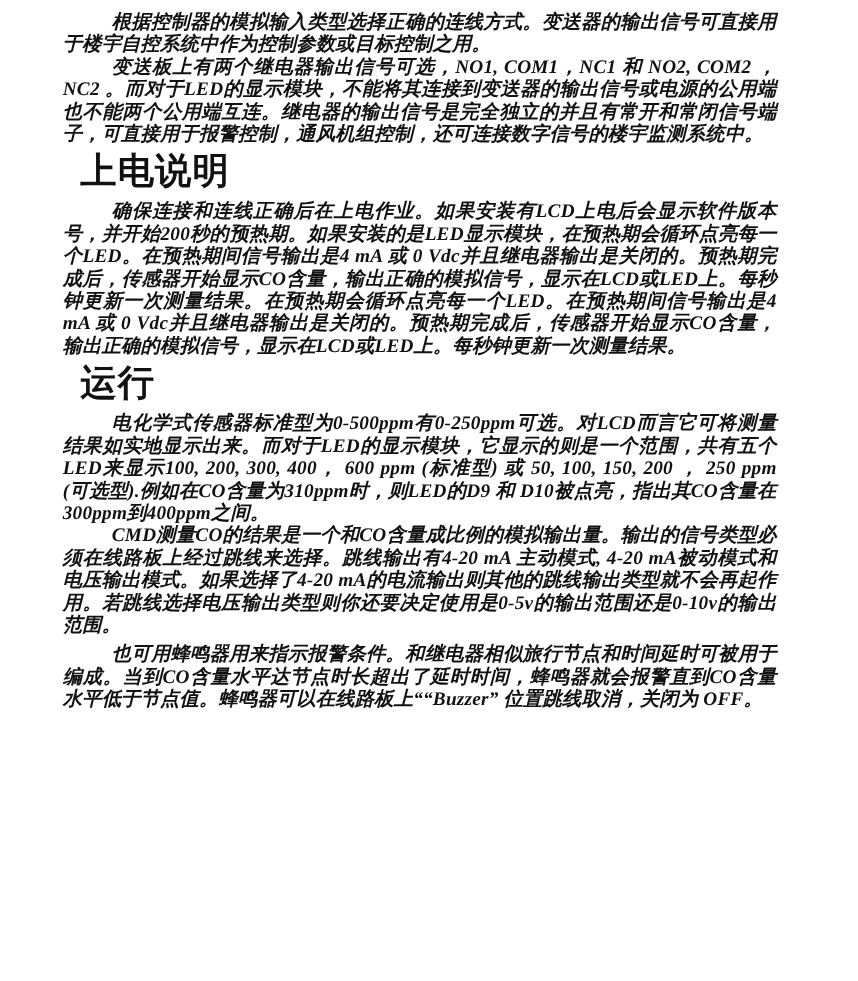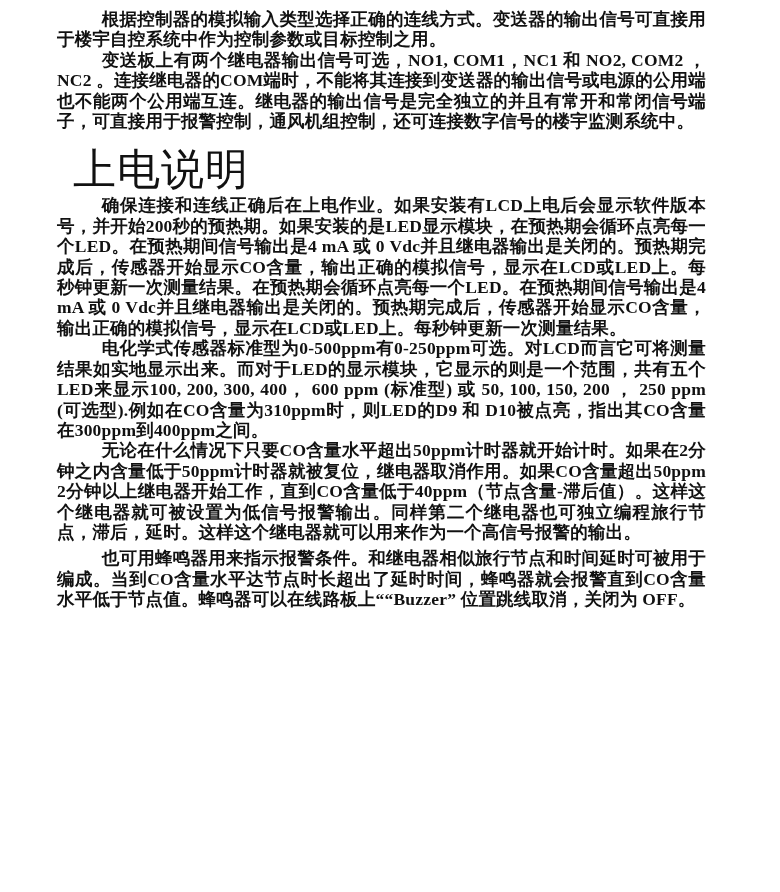--- a/index.html
+++ b/index.html
@@ -22,49 +22,51 @@
   }
   .para {
     margin: 0;
     font-size: 17.5px;
     line-height: 20.4px;
     font-weight: bold;
     text-align: justify;
     text-justify: inter-character;
     text-indent: 2.55em;
     letter-spacing: 0.2px;
+    font-style: italic;
   }
   .para.gap-top {
     margin-top: 6px;
   }
   .heading {
-    margin: 20px 0 6px 16px;
-    font-size: 43px;
+    margin: 6px 0 6px 16px;
+    font-size: 33px;
     line-height: 38px;
-    font-weight: normal;
+    font-weight: bold;
     letter-spacing: 1px;
   }
 </style>
 </head>
 <body>
 
 <main class="page">
 
   <p class="para">根据控制器的模拟输入类型选择正确的连线方式。变送器的输出信号可直接用于楼宇自控系统中作为控制参数或目标控制之用。</p>
 
-  <p class="para">变送板上有两个继电器输出信号可选，NO1, COM1，NC1 和 NO2, COM2 ，NC2 。连接继电器的COM端时，不能将其连接到变送器的输出信号或电源的公用端也不能两个公用端互连。继电器的输出信号是完全独立的并且有常开和常闭信号端子，可直接用于报警控制，通风机组控制，还可连接数字信号的楼宇监测系统中。</p>
+  <p class="para">变送板上有两个继电器输出信号可选，NO1, COM1，NC1 和 NO2, COM2 ，NC2 。而对于LED的显示模块，不能将其连接到变送器的输出信号或电源的公用端也不能两个公用端互连。继电器的输出信号是完全独立的并且有常开和常闭信号端子，可直接用于报警控制，通风机组控制，还可连接数字信号的楼宇监测系统中。</p>
 
   <h1 class="heading">上电说明</h1>
 
   <p class="para">确保连接和连线正确后在上电作业。如果安装有LCD上电后会显示软件版本号，并开始200秒的预热期。如果安装的是LED显示模块，在预热期会循环点亮每一个LED。在预热期间信号输出是4 mA 或 0 Vdc并且继电器输出是关闭的。预热期完成后，传感器开始显示CO含量，输出正确的模拟信号，显示在LCD或LED上。每秒钟更新一次测量结果。在预热期会循环点亮每一个LED。在预热期间信号输出是4 mA 或 0 Vdc并且继电器输出是关闭的。预热期完成后，传感器开始显示CO含量，输出正确的模拟信号，显示在LCD或LED上。每秒钟更新一次测量结果。</p>
 
+  <h1 class="heading">运行</h1>
 
 
 
   <p class="para">电化学式传感器标准型为0-500ppm有0-250ppm可选。对LCD而言它可将测量结果如实地显示出来。而对于LED的显示模块，它显示的则是一个范围，共有五个LED来显示100, 200, 300, 400， 600 ppm (标准型) 或 50, 100, 150, 200 ， 250 ppm (可选型).例如在CO含量为310ppm时，则LED的D9 和 D10被点亮，指出其CO含量在300ppm到400ppm之间。</p>
 
+  <p class="para">CMD测量CO的结果是一个和CO含量成比例的模拟输出量。输出的信号类型必须在线路板上经过跳线来选择。跳线输出有4-20 mA 主动模式, 4-20 mA被动模式和电压输出模式。如果选择了4-20 mA的电流输出则其他的跳线输出类型就不会再起作用。若跳线选择电压输出类型则你还要决定使用是0-5v的输出范围还是0-10v的输出范围。</p>
 
 
-  <p class="para">无论在什么情况下只要CO含量水平超出50ppm计时器就开始计时。如果在2分钟之内含量低于50ppm计时器就被复位，继电器取消作用。如果CO含量超出50ppm 2分钟以上继电器开始工作，直到CO含量低于40ppm（节点含量-滞后值）。这样这个继电器就可被设置为低信号报警输出。同样第二个继电器也可独立编程旅行节点，滞后，延时。这样这个继电器就可以用来作为一个高信号报警的输出。</p>
 
   <p class="para gap-top">也可用蜂鸣器用来指示报警条件。和继电器相似旅行节点和时间延时可被用于编成。当到CO含量水平达节点时长超出了延时时间，蜂鸣器就会报警直到CO含量水平低于节点值。蜂鸣器可以在线路板上““Buzzer” 位置跳线取消，关闭为 OFF。</p>
 
 </main>
 
 </body></html>

